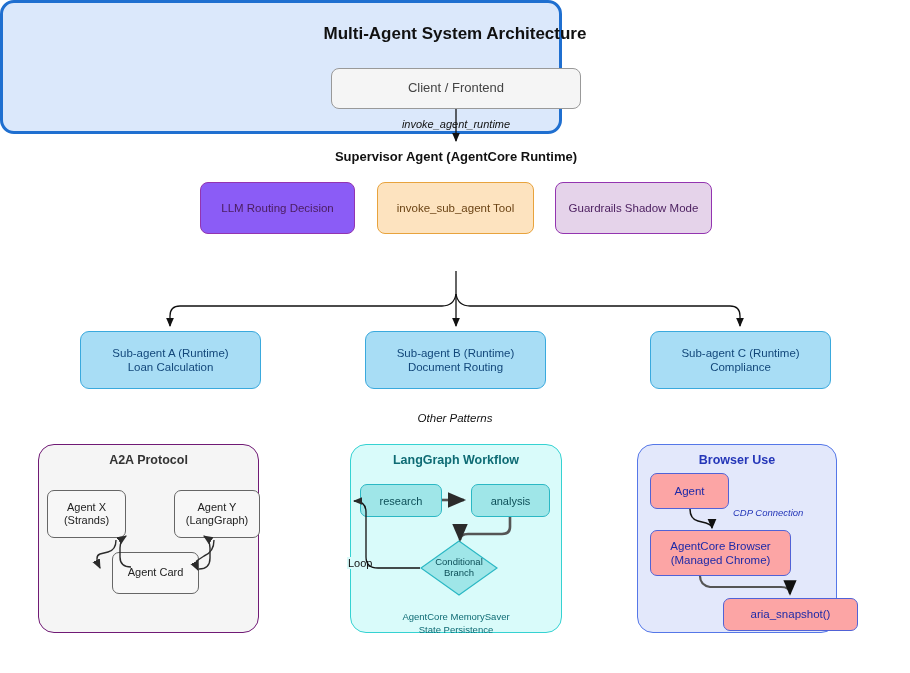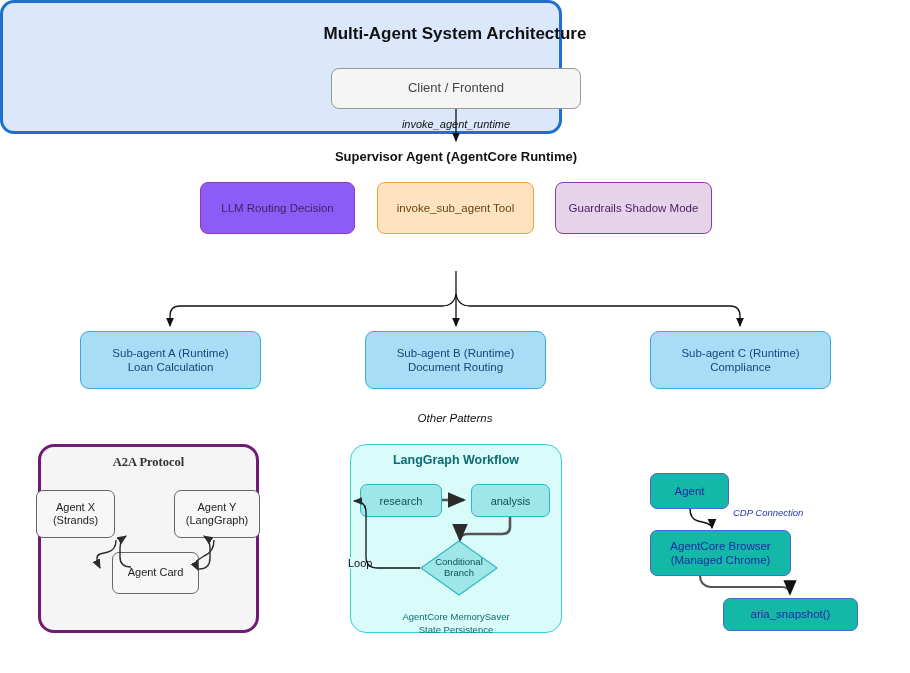--- a/index.html
+++ b/index.html
@@ -67,35 +67,35 @@
     text-align:center; font-size:11.5px; font-style:italic; color:#111;
   }
 
   
   .panel { position:absolute; box-sizing:border-box; border-radius:16px; }
   .panel-title {
     position:absolute; width:100%; text-align:center;
     font-size:12.5px; font-weight:bold;
   }
   #panel-a2a   { left:38px;  top:444px; width:221px; height:189px;
-                 background:#f5f5f5; border:3px solid #701a75;font-family:Liberation Serif, serif; }
+                 background:#f5f5f5; border:1px solid #701a75; }
   #panel-lang  { left:350px; top:444px; width:212px; height:189px;
                  background:#d9fbfa; border:1px solid #35d2d2; }
   #panel-brow  { left:637px; top:444px; width:200px; height:189px;
                  background:#e3e8fb; border:1px solid #5577e8; }
   #t-a2a  { top:8px; color:#333; }
   #t-lang { top:8px; color:#0e6b74; }
   #t-brow { top:8px; color:#2436b8; }
 
   
   .a2a-box { position:absolute; box-sizing:border-box; display:flex;
              align-items:center; justify-content:center; text-align:center;
              background:#f7f7f7; border:1px solid #666; border-radius:7px;
              font-size:11px; color:#222; line-height:1.2; flex-direction:column; }
-  #a2a-x    { left:36px;  top:490px; width:79px; height:48px; }
+  #a2a-x    { left:47px;  top:490px; width:79px; height:48px; }
   #a2a-y    { left:174px; top:490px; width:86px; height:48px; }
   #a2a-card { left:112px; top:552px; width:87px; height:42px; }
 
   
   .lg-box { position:absolute; box-sizing:border-box; display:flex;
             align-items:center; justify-content:center;
             background:#9fe6e8; border:1px solid #2bb8c4; border-radius:7px;
             font-size:11px; color:#0d4f58; }
   #lg-research { left:360px; top:484px; width:82px; height:33px; }
   #lg-analysis { left:471px; top:484px; width:79px; height:33px; }
@@ -112,21 +112,21 @@
     background:#d9fbfa; padding:0 1px;
   }
   #lg-footer {
     position:absolute; left:350px; top:611px; width:212px;
     text-align:center; font-size:9.5px; color:#0e6b74; line-height:1.35;
   }
 
   
   .br-box { position:absolute; box-sizing:border-box; display:flex;
             align-items:center; justify-content:center; text-align:center;
-            background:#14b8a6; border:1px solid #5162d6; border-radius:7px;
+            background:#fca5a5; border:1px solid #5162d6; border-radius:7px;
             font-size:11.5px; color:#1d2aa8; line-height:1.25; flex-direction:column; }
   #br-agent   { left:650px; top:473px; width:79px; height:36px; }
   #br-browser { left:650px; top:530px; width:141px; height:46px; }
   #br-aria    { left:723px; top:598px; width:135px; height:33px; }
   #br-cdp {
     position:absolute; left:733px; top:507px; font-size:9.5px;
     font-style:italic; color:#2436b8; white-space:nowrap;
   }
 </style>
 </head>
@@ -188,20 +188,23 @@
       <span>Conditional</span>
       <span>Branch</span>
     </div>
   </div>
   <div id="lg-loop">Loop</div>
   <div id="lg-footer">
     <div>AgentCore MemorySaver</div>
     <div>State Persistence</div>
   </div>
 
+  <div class="panel" id="panel-brow">
+    <div class="panel-title" id="t-brow">Browser Use</div>
+  </div>
   <div class="br-box" id="br-agent">Agent</div>
   <div class="br-box" id="br-browser">
     <span>AgentCore Browser</span>
     <span>(Managed Chrome)</span>
   </div>
   <div class="br-box" id="br-aria">aria_snapshot()</div>
   <div id="br-cdp">CDP Connection</div>
 
   <svg class="wires">
     <defs>

